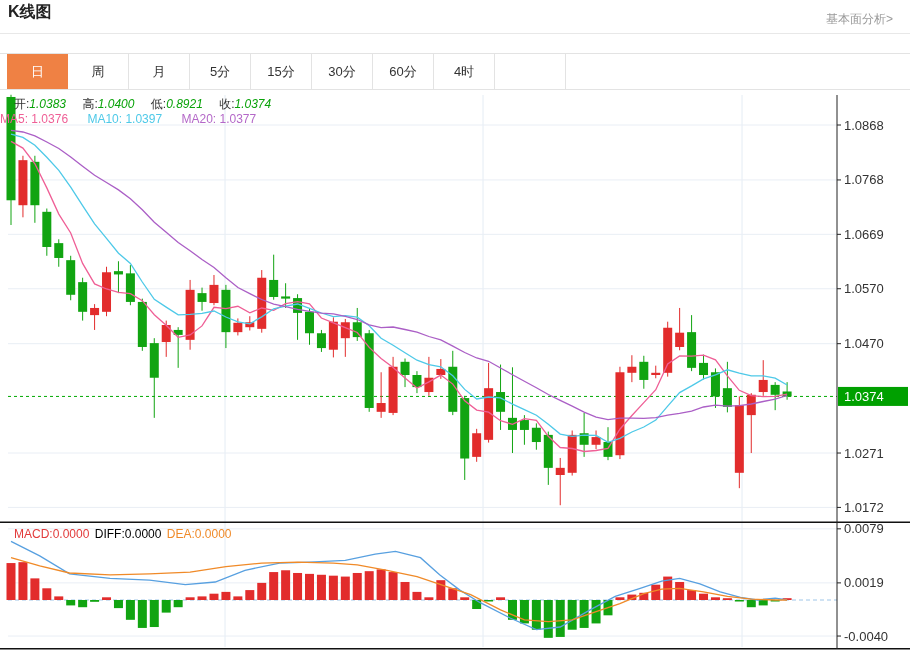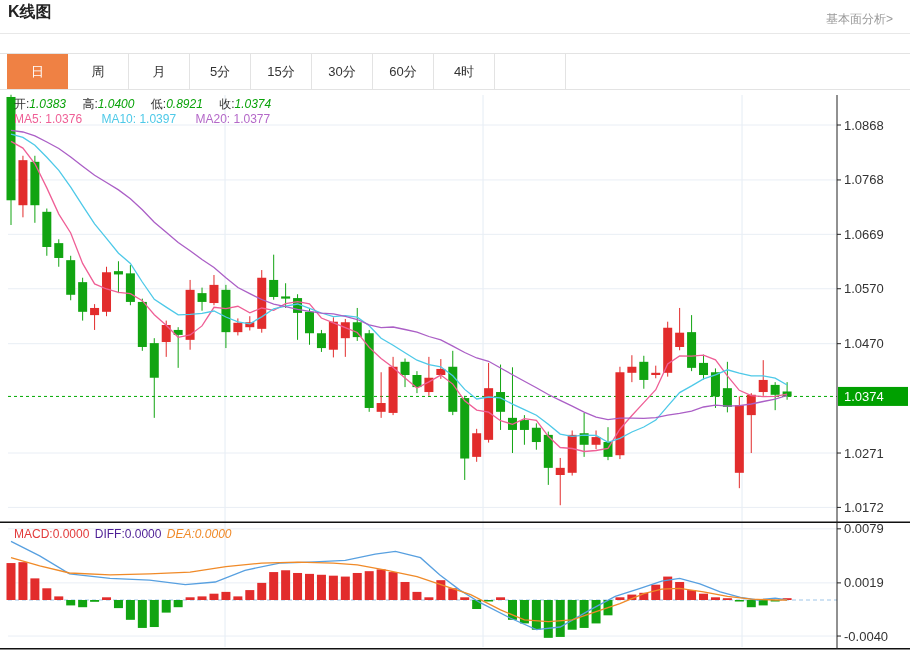--- a/index.html
+++ b/index.html
@@ -12,21 +12,21 @@
           border-top:1px solid #e3e3e3;border-bottom:1px solid #e3e3e3;background:#fff;}
   .tabs{position:absolute;left:7px;top:0;height:35px;display:flex;}
   .tab{width:61px;height:35px;line-height:35px;text-align:center;font-size:13px;color:#333;
        border-right:1px solid #e3e3e3;box-sizing:border-box;cursor:pointer;background:#fff;}
   .tab.first{border-left:1px solid #e3e3e3;}
   .tab.active{background:#ef8144;color:#fff;border-color:#ef8144;}
   .tab-filler{width:71px;height:35px;border-right:1px solid #e3e3e3;box-sizing:border-box;}
   #chart{position:absolute;left:0;top:93px;z-index:1;}
   .legend{position:absolute;z-index:2;font-size:12px;white-space:nowrap;pointer-events:none;}
   .l-ohlc{left:14px;top:96px;}
-  .l-ma{left:14px;top:112px;}
+  .l-ma{left:0;top:112px;}
   .l-macd{left:14px;top:527px;}
   .lbl{color:#333;}
   .val{color:#0aa30a;margin-right:13px;font-style:italic;}
   .ma-item{margin-right:16px;}
   .macd-item{margin-right:2px;}
 </style>
 </head>
 <body>
 
 <div class="page-title">K线图</div>
@@ -311,15 +311,15 @@
 </div>
 
 <div class="legend l-ma">
   <span class="ma-item" style="color: rgb(239, 95, 150);"><span>MA5:</span> <span>1.0376</span></span>
   <span class="ma-item" style="color: rgb(78, 201, 232);"><span>MA10:</span> <span>1.0397</span></span>
   <span class="ma-item" style="color: rgb(180, 104, 200);"><span>MA20:</span> <span>1.0377</span></span>
 </div>
 
 <div class="legend l-macd">
   <span class="macd-item" style="color: rgb(226, 58, 58);"><span>MACD:</span><span>0.0000</span></span>
-  <span class="macd-item" style="color: #4c1d95;"><span>DIFF:</span><span>0.0000</span></span>
-  <span class="macd-item" style="color: rgb(240, 138, 40); font-style: italic;"><span>DEA:</span><span>0.0000</span></span>
+  <span class="macd-item" style="color: #000000;"><span>DIFF:</span><span>0.0000</span></span>
+  <span class="macd-item" style="color: rgb(240, 138, 40);"><span>DEA:</span><span>0.0000</span></span>
 </div>
 
 </body></html>

